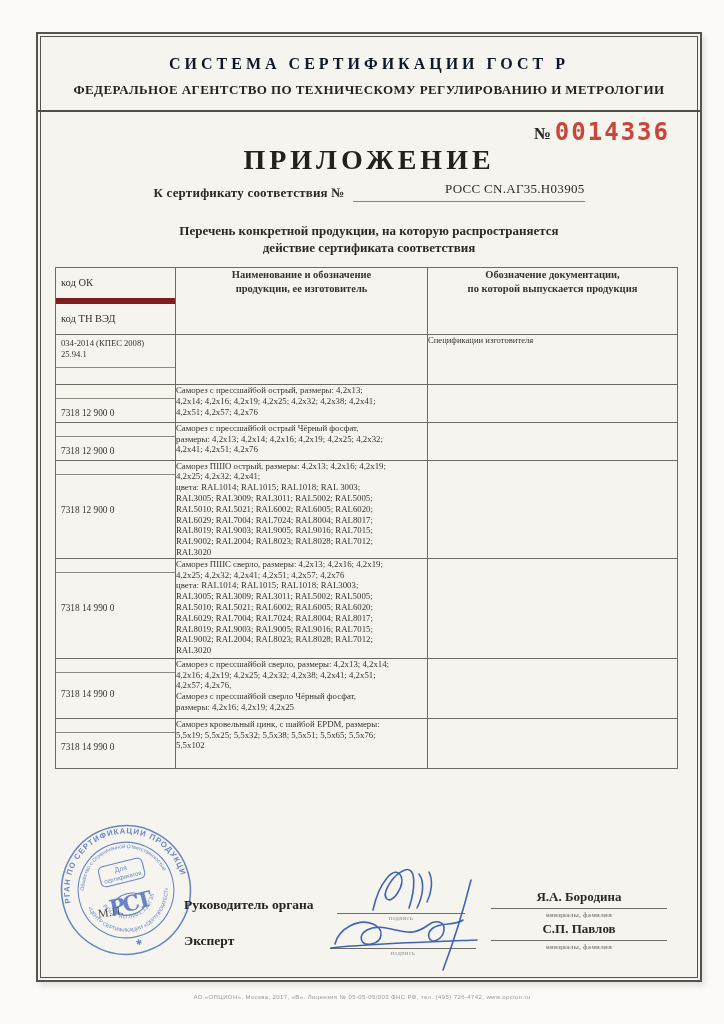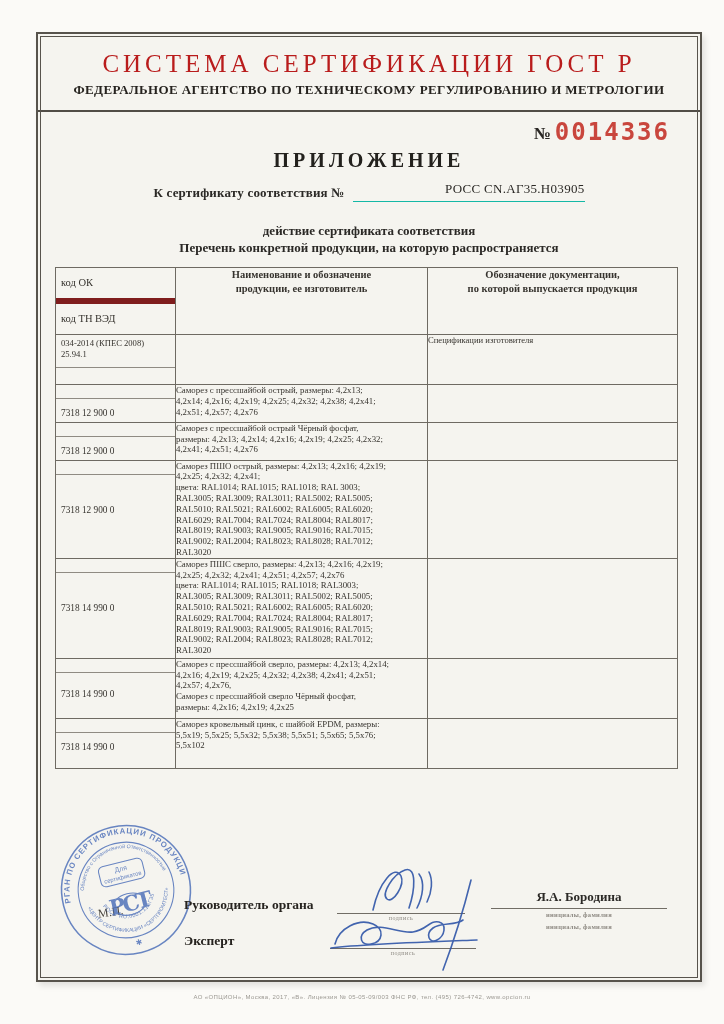--- a/index.html
+++ b/index.html
@@ -5,29 +5,29 @@
   html,body{margin:0;padding:0;background:#fbfaf7;}
   .canvas{position:relative;width:724px;height:1024px;overflow:hidden;
           font-family:"Liberation Serif", serif;color:#2e2c29;background:#fbfaf7;}
   
   .sheet{position:absolute;left:36px;top:32px;width:666px;height:950px;
          background:#f5f4ef;border:2px solid #57534c;box-sizing:border-box;
          box-shadow:3px 4px 6px rgba(0,0,0,.10);}
   .sheet::before{content:"";position:absolute;inset:2px;border:1px solid #57534c;pointer-events:none;}
   
   .band{padding-top:18px;text-align:center;border-bottom:2px solid #514d46;padding-bottom:12px;}
-  .sys-title{font-size:25px;font-weight:normal;letter-spacing:4px;color:#b91c1c;line-height:24px;}
+  .sys-title{font-size:16px;font-weight:bold;letter-spacing:4px;color:#0f172a;line-height:24px;}
   .agency{font-size:13px;font-weight:bold;letter-spacing:.4px;color:#26231f;margin-top:6px;line-height:16px;}
   
   .no-row{margin-top:8px;text-align:right;padding-right:30px;height:24px;line-height:24px;}
   .no-sign{font-size:17px;font-weight:bold;color:#2a2724;margin-right:4px;}
   .no-digits{font-family:"DejaVu Sans Mono", monospace;font-size:24px;font-weight:bold;
              letter-spacing:2px;vertical-align:-1px;}
   
-  .app-title{margin-top:4px;text-align:center;font-size:20px;font-weight:bold;letter-spacing:4px;color:#23211d;height:24px;line-height:24px;}
+  .app-title{margin-top:4px;text-align:center;font-size:28px;font-weight:bold;letter-spacing:4px;color:#23211d;height:24px;line-height:24px;}
   .cert-row{margin-top:13px;text-align:center;font-size:13px;color:#2b2926;height:24px;}
   .cert-label{font-weight:bold;letter-spacing:.2px;}
   .cert-blank{display:inline-block;width:232px;border-bottom:1px solid #14b8a6;text-align:right;margin-left:8px;}
   .cert-value{position:relative;top:-4px;font-size:13px;letter-spacing:.3px;}
   .subtitle{margin-top:13px;text-align:center;font-size:13px;font-weight:bold;line-height:17px;color:#2b2926;}
   
   table.products{margin:11px 0 0 17px;border-collapse:collapse;table-layout:fixed;width:622px;
                  font-size:8.8px;line-height:10.8px;color:#36332e;}
   table.products col.c1{width:120px;} table.products col.c2{width:252px;} table.products col.c3{width:250px;}
   table.products th,table.products td{border:1px solid #6e6a62;vertical-align:top;padding:0;box-sizing:border-box;}
@@ -77,22 +77,22 @@
       <span class="no-sign">№</span><span class="no-digits" style="color:#c9463d;">0014336</span>
     </div>
 
     <div class="app-title">ПРИЛОЖЕНИЕ</div>
 
     <div class="cert-row">
       <span class="cert-label">К сертификату соответствия №</span><span class="cert-blank"><span class="cert-value">РОСС CN.АГ35.Н03905</span></span>
     </div>
 
     <div class="subtitle">
+      <div>Перечень конкретной продукции,  на которую распространяется</div>
       <div>действие сертификата соответствия</div>
-      <div>Перечень конкретной продукции,  на которую распространяется</div>
     </div>
 
     <table class="products">
       <colgroup>
           <col class="c1">
           <col class="c2">
           <col class="c3">
         </colgroup>
       <tbody>
           <tr>
@@ -243,18 +243,19 @@
       <path d="M176,28 C170,52 160,86 148,118"></path>
       <path d="M36,96 C70,92 130,90 182,88"></path>
     </g>
   </svg>
 
   <div class="abs name-block" style="left:491px;top:889px;">
     <div class="name">Я.А. Бородина</div>
     <div class="name-cap">инициалы, фамилия</div>
   </div>
   <div class="abs name-block" style="left:491px;top:921px;">
+    <div class="name">С.П. Павлов</div>
     <div class="name-cap">инициалы, фамилия</div>
   </div>
 
   <div class="print-line">АО «ОПЦИОН», Москва, 2017, «В».  Лицензия № 05-05-09/003 ФНС РФ,  тел. (495) 726-4742,  www.opcion.ru</div>
 
 </div>
 
 </body></html>

